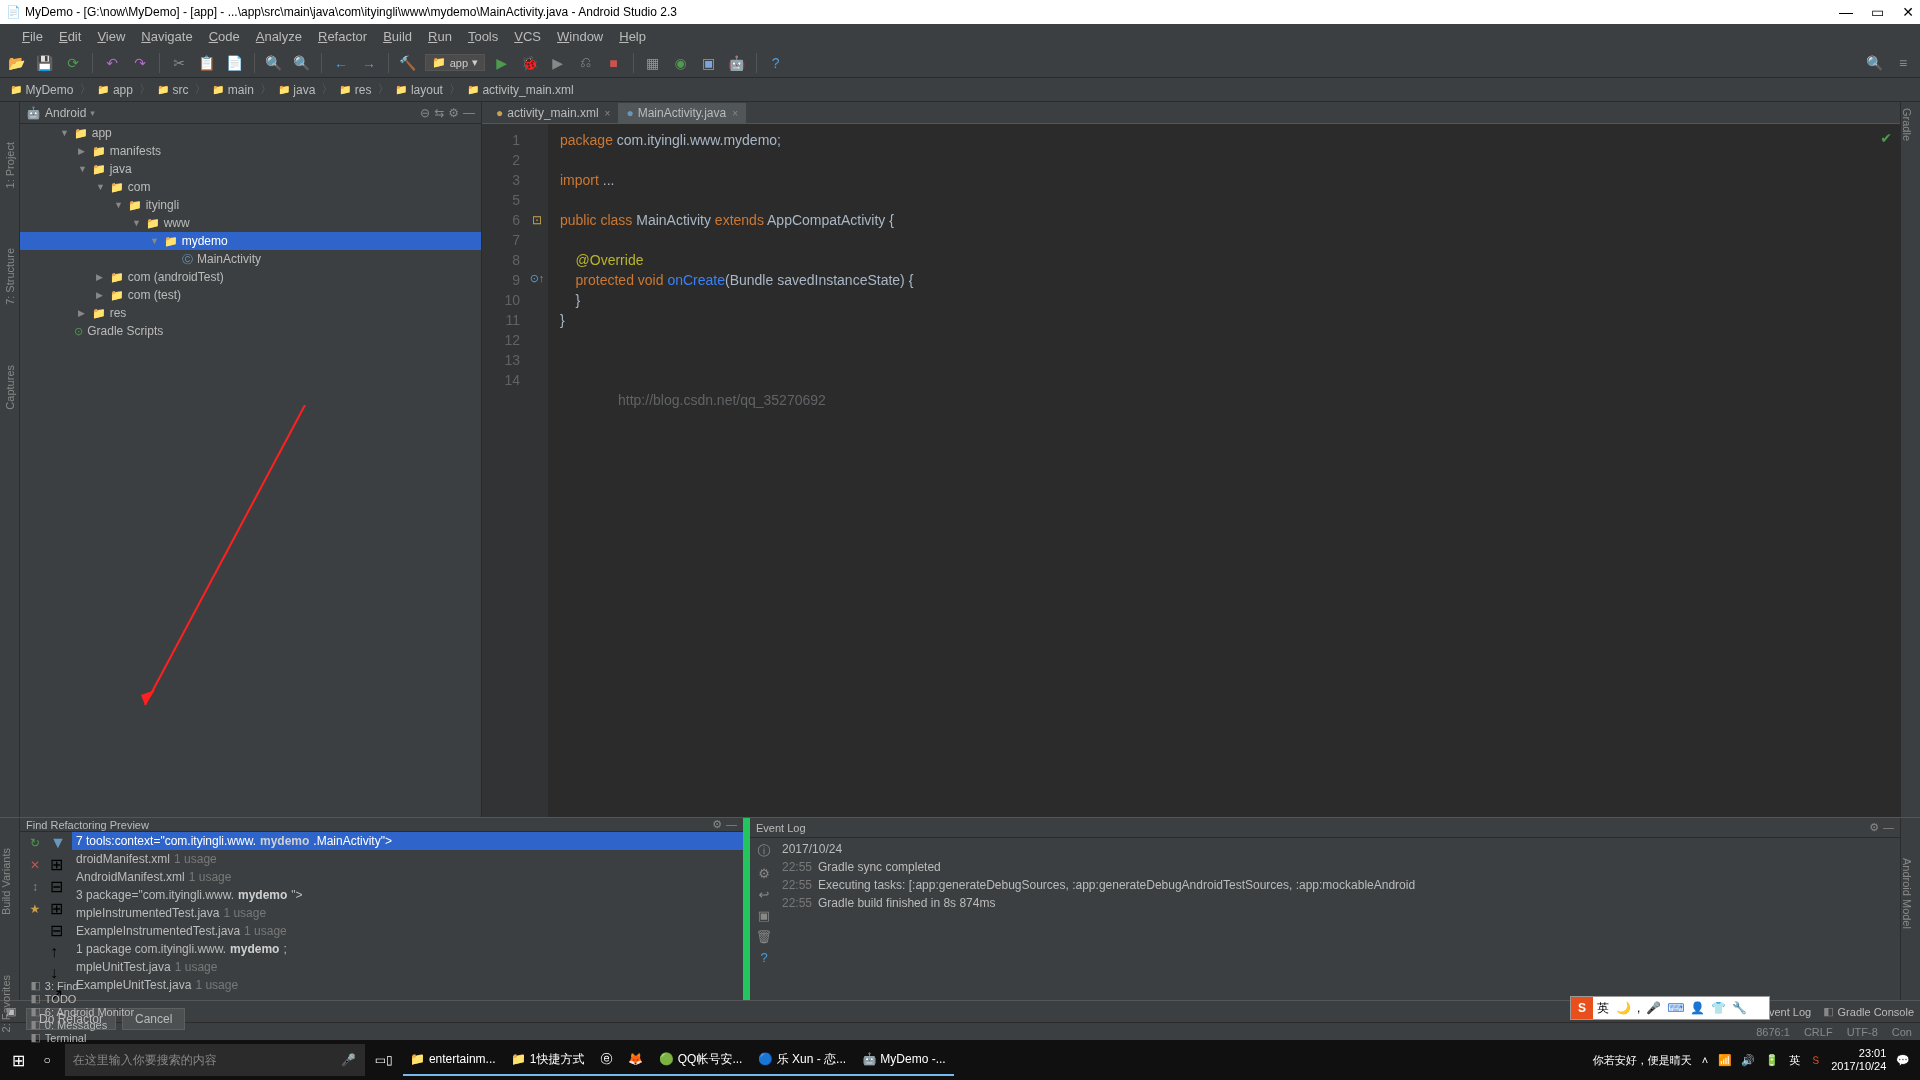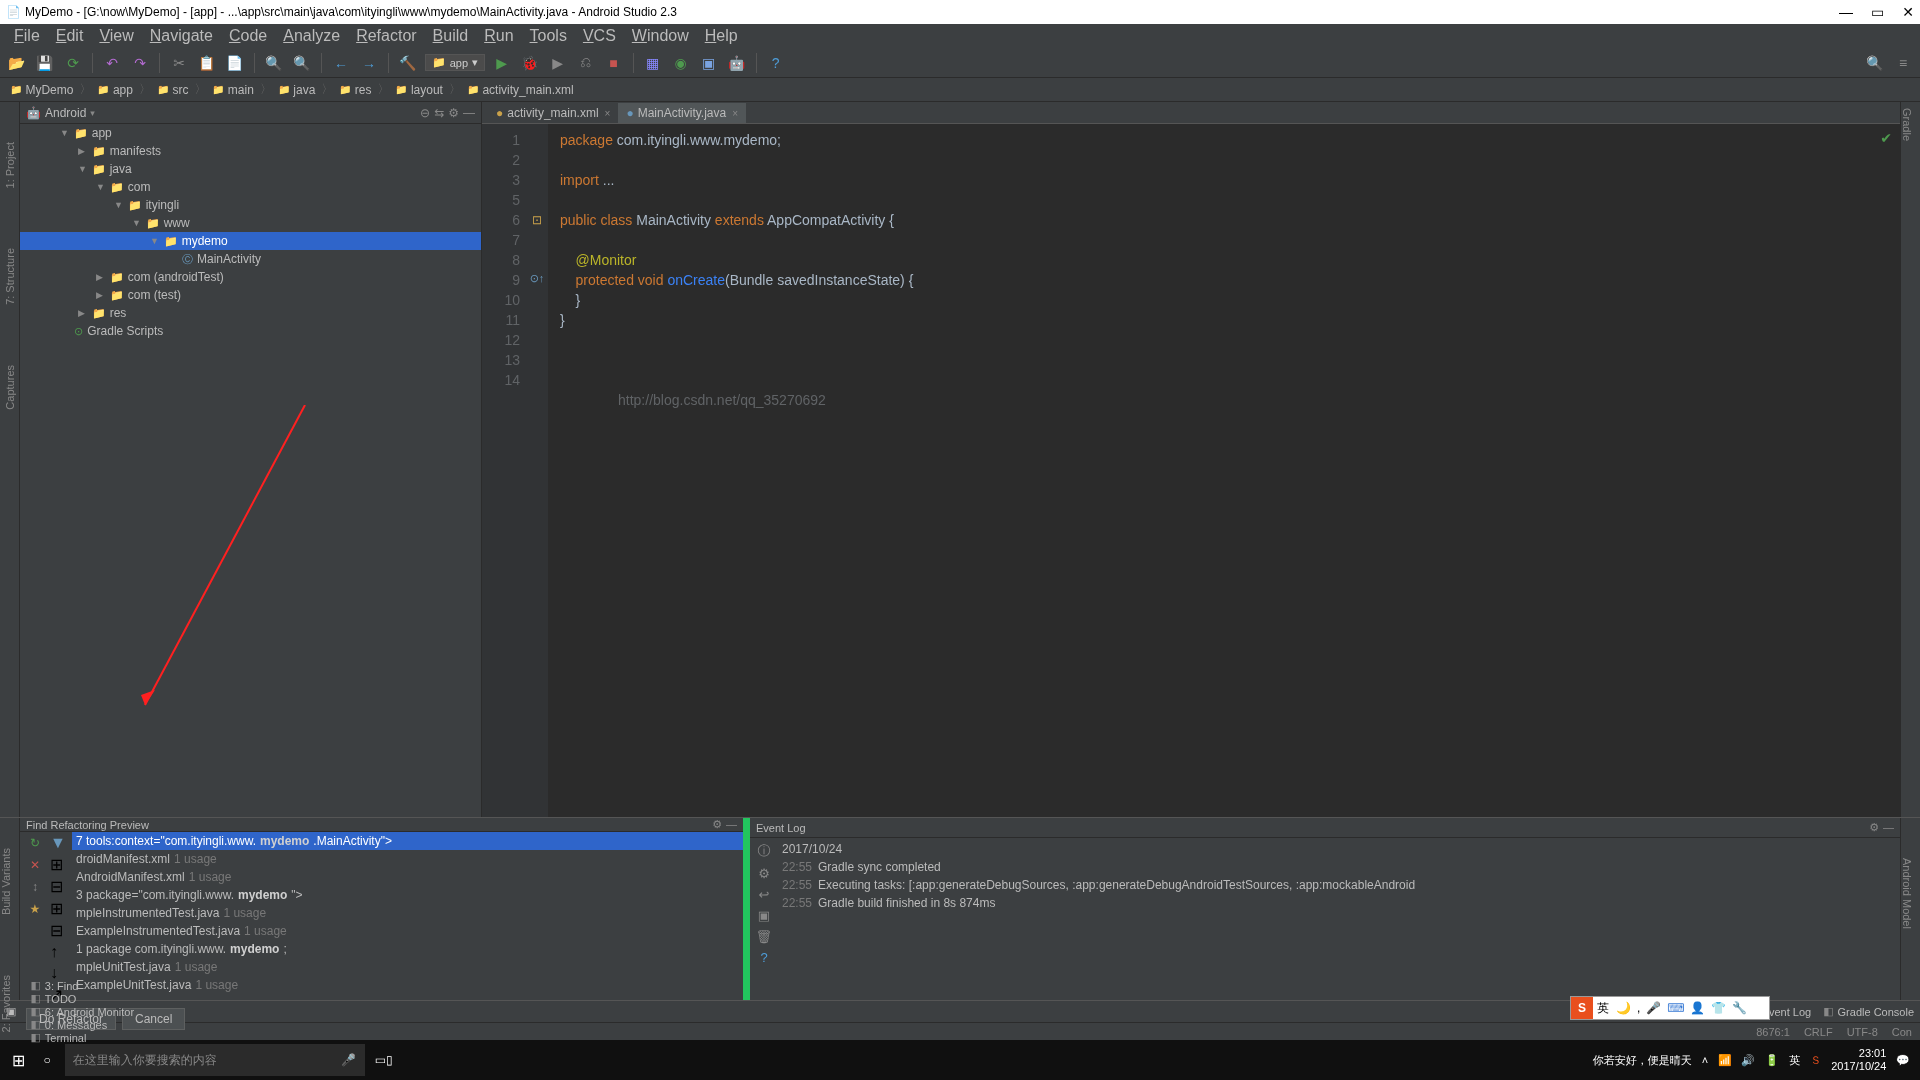--- a/index.html
+++ b/index.html
@@ -1,19 +1,19 @@
 <!DOCTYPE html>
 <html><head>
 <meta charset="utf-8">
 <style>
 * { margin:0; padding:0; box-sizing:border-box; font-family:"Segoe UI",Arial,sans-serif; }
 body { background:#3c3f41; situation:#bbb; width:1920px; height:1080px; overflow:hidden; position:relative; }
 .titlebar { height:24px; background:#fff; color:#000; display:flex; align-items:center; padding:0 6px; font-size:12px; }
 .titlebar .winbtns { margin-left:auto; display:flex; gap:18px; font-size:14px; }
-.menubar { height:24px; background:#3c3f41; display:flex; align-items:center; padding:0 8px; gap:4px; color:#bbb; font-size:16px; }
+.menubar { height:24px; background:#3c3f41; display:flex; align-items:center; padding:0 16px; gap:4px; color:#bbb; font-size:13px; }
 .menubar span { padding:2px 6px; }
 .menubar span u { text-decoration:underline; }
 .toolbar { height:30px; background:#3c3f41; display:flex; align-items:center; padding:0 6px; gap:6px; border-bottom:1px solid #2b2b2b; }
 .tb-icon { width:22px; height:22px; display:flex; align-items:center; justify-content:center; color:#888; font-size:14px; }
 .tb-sep { width:1px; height:20px; background:#555; margin:0 2px; }
 .run-sel { background:#4b4b4b; border:1px solid #555; padding:1px 6px; color:#ccc; font-size:11px; display:flex; align-items:center; gap:4px; }
 .breadcrumb { height:24px; background:#3c3f41; display:flex; align-items:center; padding:0 6px; gap:2px; color:#bbb; font-size:12px; border-bottom:1px solid #2b2b2b; }
 .bc { display:flex; align-items:center; gap:3px; padding:0 4px; }
 .bc-sep { color:#666; }
 .main-area { display:flex; height:calc(100% - 24px - 24px - 30px - 24px - 183px - 22px - 18px - 40px); }
@@ -272,21 +272,21 @@
         <div style="height:38px"></div>
         <div style="color:#6897bb;font-size:11px;text-align:center">⊙↑</div>
       </div>
       <div class="code">
 <div><span class="kw">package</span><span> com.ityingli.www.mydemo;</span></div>
 <div>&nbsp;</div>
 <div><span class="kw">import</span><span> ...</span></div>
 <div>&nbsp;</div>
 <div><span class="kw">public class</span><span> MainActivity </span><span class="kw">extends</span><span> AppCompatActivity {</span></div>
 <div>&nbsp;</div>
-<div>&nbsp;&nbsp;&nbsp;&nbsp;<span class="ann">@Monitor</span></div>
+<div>&nbsp;&nbsp;&nbsp;&nbsp;<span class="ann">@Override</span></div>
 <div>&nbsp;&nbsp;&nbsp;&nbsp;<span class="kw">protected void</span><span class="fn"> onCreate</span><span>(Bundle savedInstanceState) {</span></div>
 <div>&nbsp;&nbsp;&nbsp;&nbsp;<span>}</span></div>
 <div><span>}</span></div>
         <div class="watermark">http://blog.csdn.net/qq_35270692</div>
         <span style="position:absolute;right:8px;top:4px;color:#4e9a4e">✔</span>
       </div>
     </div>
   </div>
 
   <div class="right-tabs">
@@ -396,20 +396,29 @@
 </div>
 
 <div class="taskbar">
   <span class="tbtn" style="font-size:16px">⊞</span>
   <span class="tbtn">○</span>
   <div class="search">
     <span>在这里输入你要搜索的内容</span>
     <span style="margin-left:auto">🎤</span>
   </div>
   <span class="tbtn">▭▯</span>
+  <span id="tbitems" style="display:flex">
+      <span class="tbtn" style="border-bottom: 2px solid rgb(118, 185, 237);">📁 entertainm...</span>
+      <span class="tbtn" style="border-bottom: 2px solid rgb(118, 185, 237);">📁 1快捷方式</span>
+      <span class="tbtn" style="border-bottom: 2px solid rgb(118, 185, 237);">ⓔ </span>
+      <span class="tbtn" style="border-bottom: 2px solid rgb(118, 185, 237);">🦊 </span>
+      <span class="tbtn" style="border-bottom: 2px solid rgb(118, 185, 237);">🟢 QQ帐号安...</span>
+      <span class="tbtn" style="border-bottom: 2px solid rgb(118, 185, 237);">🔵 乐 Xun - 恋...</span>
+      <span class="tbtn" style="border-bottom: 2px solid rgb(118, 185, 237);">🤖 MyDemo -...</span>
+    </span>
   <div class="tray">
     <span>你若安好，便是晴天</span>
     <span>˄</span>
     <span>📶</span>
     <span>🔊</span>
     <span>🔋</span>
     <span>英</span>
     <span style="color:#e94f1d">Ｓ</span>
     <div class="clock">
       <div>23:01</div>

